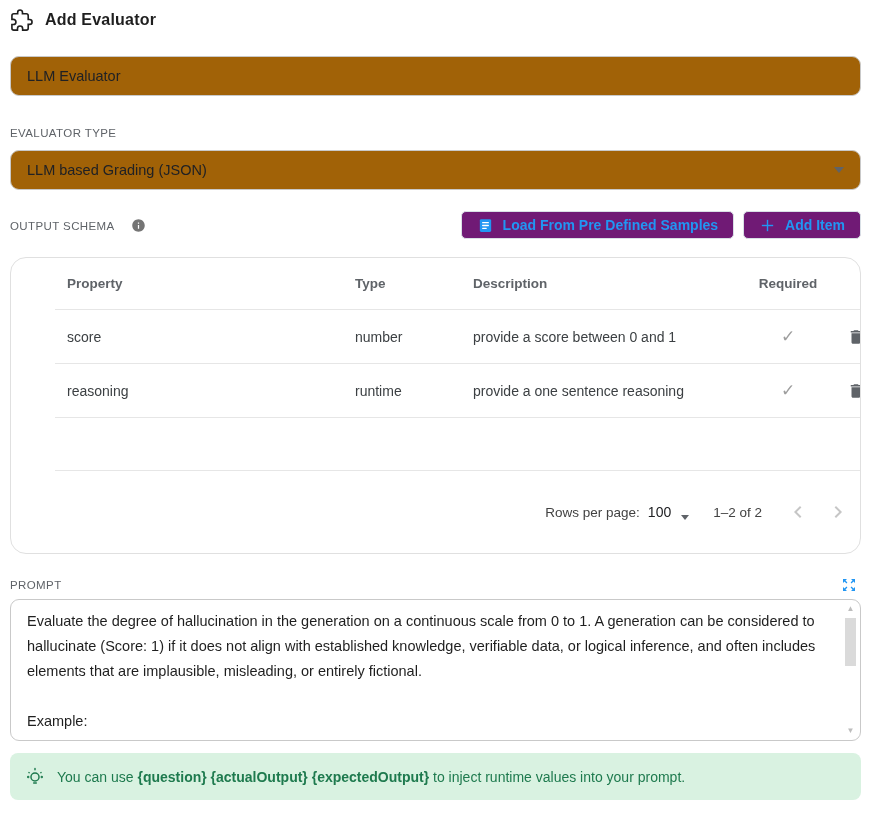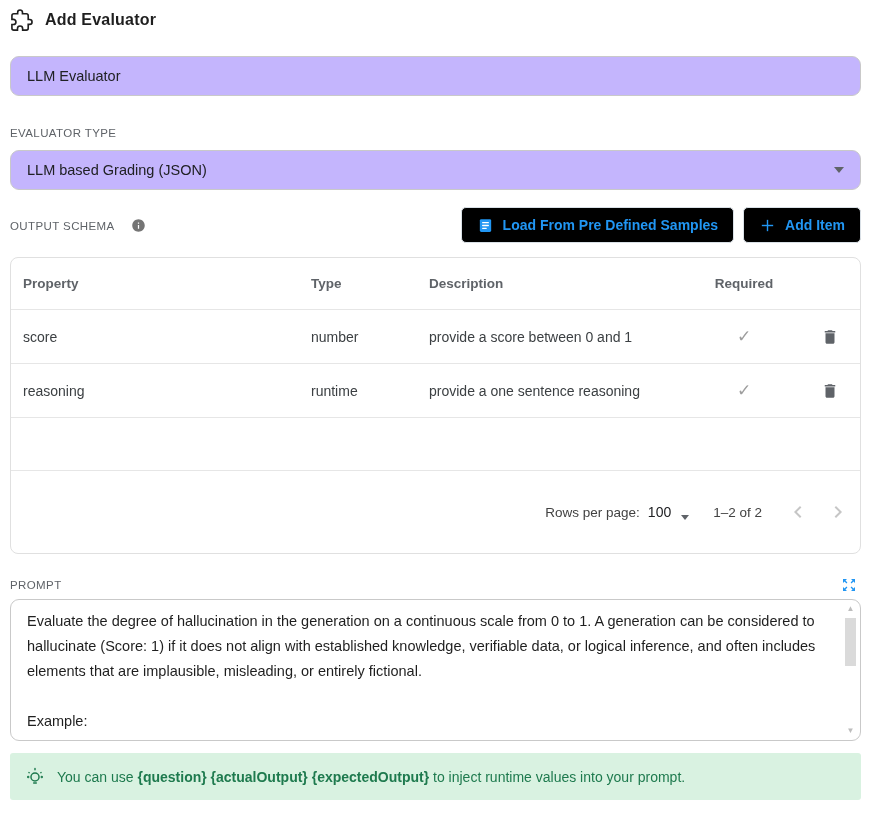--- a/index.html
+++ b/index.html
@@ -7,37 +7,37 @@
   .page { width:871px; height:830px; padding:8px 10px 0 10px; }
 
   
   .hdr { display:flex; align-items:center; gap:12px; height:24px; margin-bottom:24px; }
   .hdr .title { font-size:16px; font-weight:700; color:#1f1f1f; letter-spacing:.2px; }
 
   
   .flabel { font-size:11.5px; color:#5f6368; letter-spacing:.4px; height:13px; margin-bottom:10px; }
 
   
-  .tbox { width:851px; height:40px; border:1px solid #c9c9c9; border-radius:9px; background:#c4b5fd;
+  .tbox { width:851px; height:40px; border:1px solid #c9c9c9; border-radius:9px; background:#a16207;
           font-size:14.5px; color:#202124; padding:0 16px; outline:none; font-family:"Liberation Sans", sans-serif; }
   .name-box { margin-bottom:31px; }
   .select-box { display:flex; align-items:center; justify-content:space-between; margin-bottom:17px; cursor:pointer; }
   .caret { width:0; height:0; border-left:5px solid transparent; border-right:5px solid transparent; border-top:6px solid #5f6368; }
 
   
   .schema-row { display:flex; align-items:center; justify-content:space-between; height:36px; margin-bottom:14px; }
   .schema-left { display:flex; align-items:flex-end; gap:16px; }
   .schema-left .flabel { margin:0; }
   .btns { display:flex; gap:9px; }
-  .btn { display:flex; align-items:center; gap:9px; height:36px; padding:0 15px; background:#000000;
+  .btn { display:flex; align-items:center; gap:9px; height:28px; padding:0 15px; background:#701a75;
          border:1px solid #d9e0e6; border-radius:5px; color:#2196f3; font-size:14px; font-weight:700; cursor:pointer;
          font-family:"Liberation Sans", sans-serif; }
 
   
-  .tbl { width:851px; height:297px; border:1px solid #e0e0e0; border-radius:8px; display:flex; flex-direction:column; overflow:hidden; margin-bottom:21px; }
+  .tbl { width:851px; height:297px; border:1px solid #e0e0e0; border-radius:16px; display:flex; flex-direction:column; overflow:hidden; margin-bottom:21px;padding-left:44px; }
   .trow { display:grid; grid-template-columns:288px 118px 260px 110px 1fr; align-items:center; padding-left:12px; border-bottom:1px solid #e6e6e6; }
   .trow.head { height:52px; font-size:13.5px; font-weight:700; color:#5f6368; }
   .trow.data { height:54px; font-size:14px; color:#3c4043; }
   .trow.empty { height:53px; }
   .cell-req { text-align:center; }
   .check { color:#9e9e9e; font-size:17px; }
   .cell-act { text-align:center; }
   .trash-btn { background:none; border:none; cursor:pointer; padding:4px; }
   .pagination { flex:1; display:flex; align-items:center; justify-content:flex-end; gap:24px; padding-right:10px; border-bottom:none; }
   .pag-grp { display:flex; align-items:flex-end; gap:8px; }
@@ -50,21 +50,21 @@
   
   .prompt-row { display:flex; align-items:center; justify-content:space-between; height:20px; margin-bottom:4px; }
   .prompt-box { position:relative; width:851px; height:142px; border:1px solid #c9c9c9; border-radius:9px; overflow:hidden; margin-bottom:12px; }
   .prompt-text { padding:9px 28px 0 16px; font-size:14.5px; line-height:25px; color:#1f1f1f; font-weight:500;
                  white-space:pre-wrap; height:100%; overflow:hidden; }
   .sbar { position:absolute; top:2px; right:2px; bottom:2px; width:15px; display:flex; flex-direction:column; align-items:center; justify-content:space-between; }
   .sbar .arrow { font-size:8px; color:#bdbdbd; line-height:10px; padding:2px 0; }
   .sbar .thumb { position:absolute; top:16px; right:2px; width:11px; height:48px; background:#dadada; }
 
   
-  .hint { display:flex; align-items:center; gap:11px; width:851px; height:47px; background:#d9f2e1; border-radius:3px; padding:0 14px; }
+  .hint { display:flex; align-items:center; gap:11px; width:851px; height:47px; background:#d9f2e1; border-radius:8px; padding:0 14px; }
   .hint-text { font-size:14px; color:#1e7a4e; }
   .hint-text b { font-weight:700; }
 
   svg { display:block; }
 </style>
 </head>
 <body>
 
 <div class="page">
 

